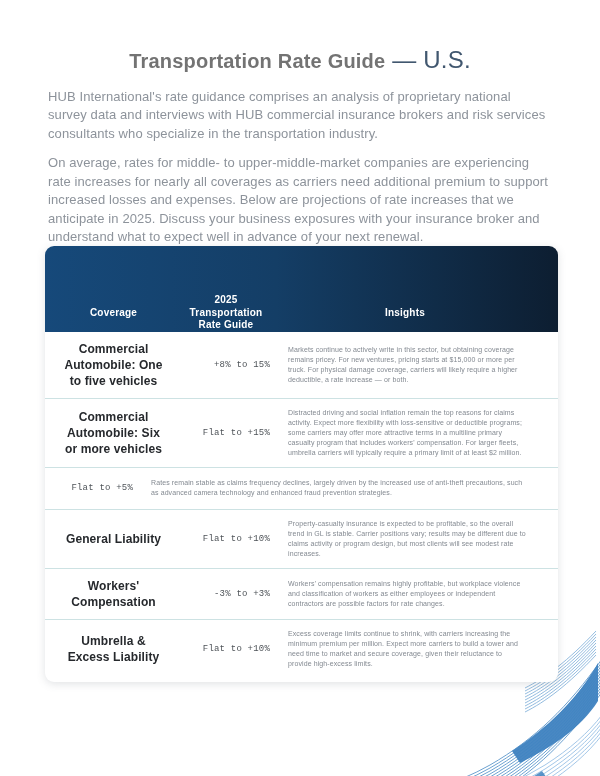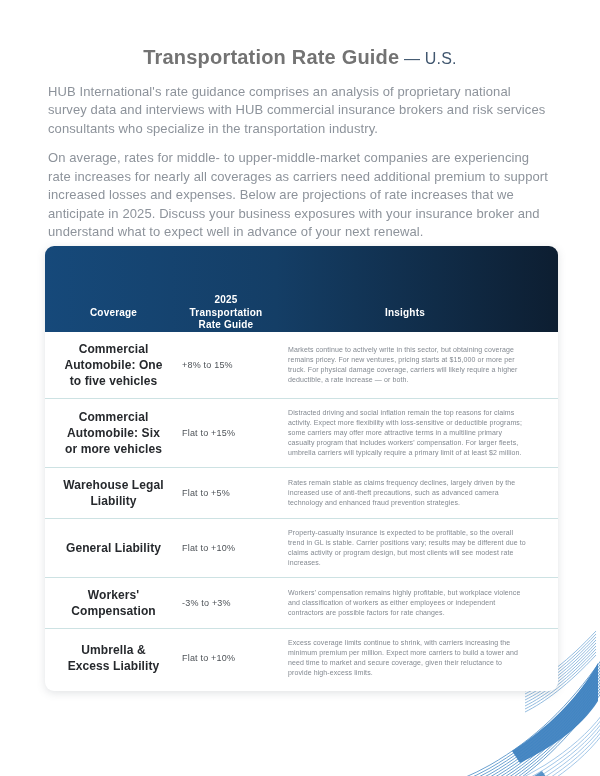--- a/index.html
+++ b/index.html
@@ -20,21 +20,21 @@
     margin-top: 46px;
     text-align: center;
     letter-spacing: 0.2px;
   }
   .title-main {
     font-size: 20px;
     font-weight: 700;
     color: #737373;
   }
   .title-suffix {
-    font-size: 16px;
+    font-size: 24px;
     font-weight: 400;
     color: #41576f;
   }
 
   
   .intro {
     margin: 14px 48px 0 48px;
   }
   .intro p {
     font-size: 13px;
@@ -91,24 +91,25 @@
     padding: 0 16px;
     text-align: center;
     font-size: 12px;
     font-weight: 700;
     line-height: 1.35;
     color: #26292d;
     letter-spacing: 0.1px;
   }
   .cell-rate {
     flex: 0 0 88px;
-    text-align: left;
+    text-align: right;
     font-size: 9px;
     color: #4e5358;
     letter-spacing: 0.2px;
+    font-family: Liberation Mono, monospace;
   }
   .cell-insight {
     flex: 1 1 auto;
     padding: 0 32px 0 18px;
     font-size: 7px;
     line-height: 1.42;
     color: #838991;
     letter-spacing: 0.1px;
   }
 
@@ -150,21 +151,20 @@
 
     <div class="table-row">
       <div class="cell-coverage">Commercial Automobile: Six or more vehicles</div>
       <div class="cell-rate">Flat to +15%</div>
       <div class="cell-insight">Distracted driving and social inflation remain the top reasons for claims activity. Expect more flexibility with loss-sensitive or deductible programs; some carriers may offer more attractive terms in a multiline primary casualty program that includes workers' compensation. For larger fleets, umbrella carriers will typically require a primary limit of at least $2 million.</div>
     </div>
 
 
 
     <div class="table-row">
-      <div class="cell-coverage">Warehouse Legal Liability</div>
       <div class="cell-rate">Flat to +5%</div>
       <div class="cell-insight">Rates remain stable as claims frequency declines, largely driven by the increased use of anti-theft precautions, such as advanced camera technology and enhanced fraud prevention strategies.</div>
     </div>
 
     <div class="table-row">
       <div class="cell-coverage">General Liability</div>
       <div class="cell-rate">Flat to +10%</div>
       <div class="cell-insight">Property-casualty insurance is expected to be profitable, so the overall trend in GL is stable. Carrier positions vary; results may be different due to claims activity or program design, but most clients will see modest rate increases.</div>
     </div>
 

